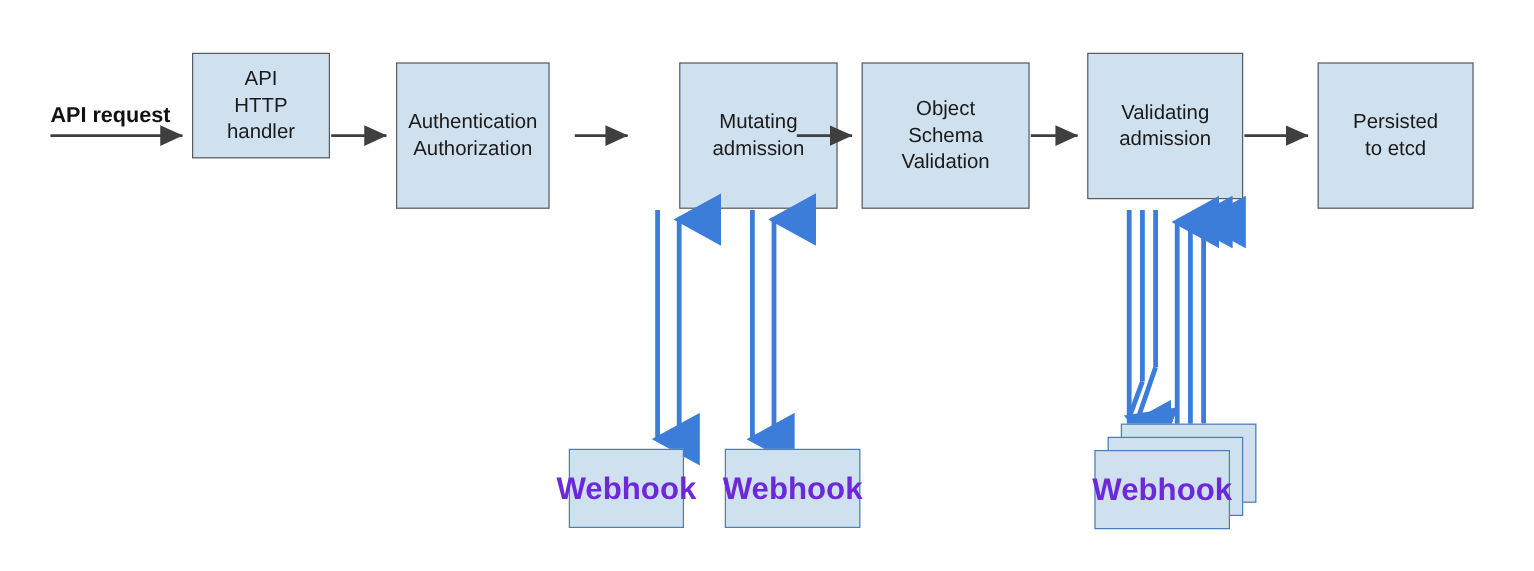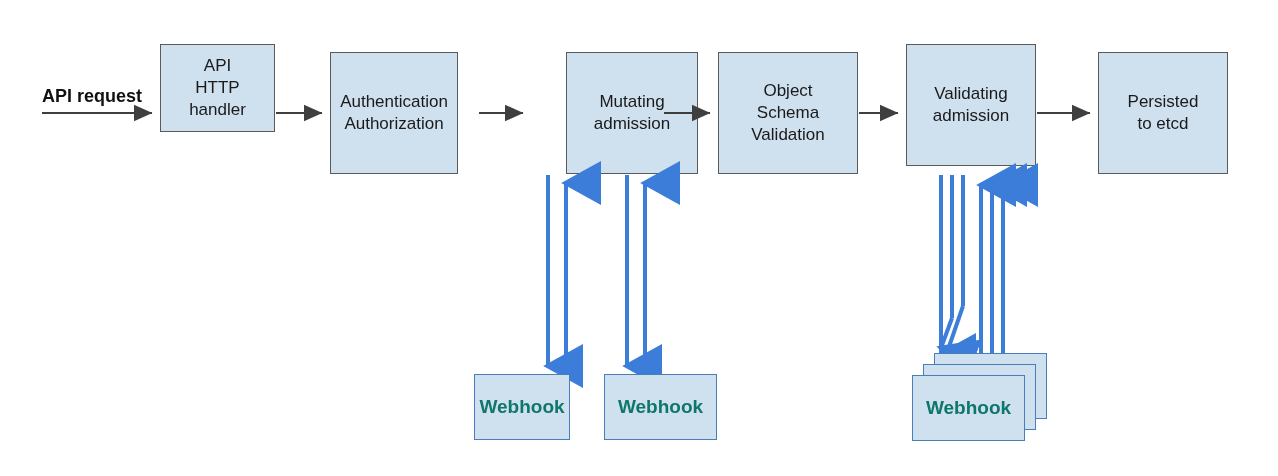--- a/index.html
+++ b/index.html
@@ -18,22 +18,22 @@
     box-sizing:border-box;
     white-space:pre-line;
   }
 
   .webhook{
     position:absolute;
     background:#cfe0ef;
     border:1.5px solid #4a7ebb;
     display:flex;align-items:center;justify-content:center;
     text-align:center;
-    color:#0f766e;
-    font-size:19px;
+    color:#6d28d9;
+    font-size:26px;
     font-weight:bold;
     box-sizing:border-box;
   }
   .webhook.ghost{background:#cfe0ef;}
 
   .req-label{
     position:absolute;
     font-size:18px;
     font-weight:bold;
     color:#111;

